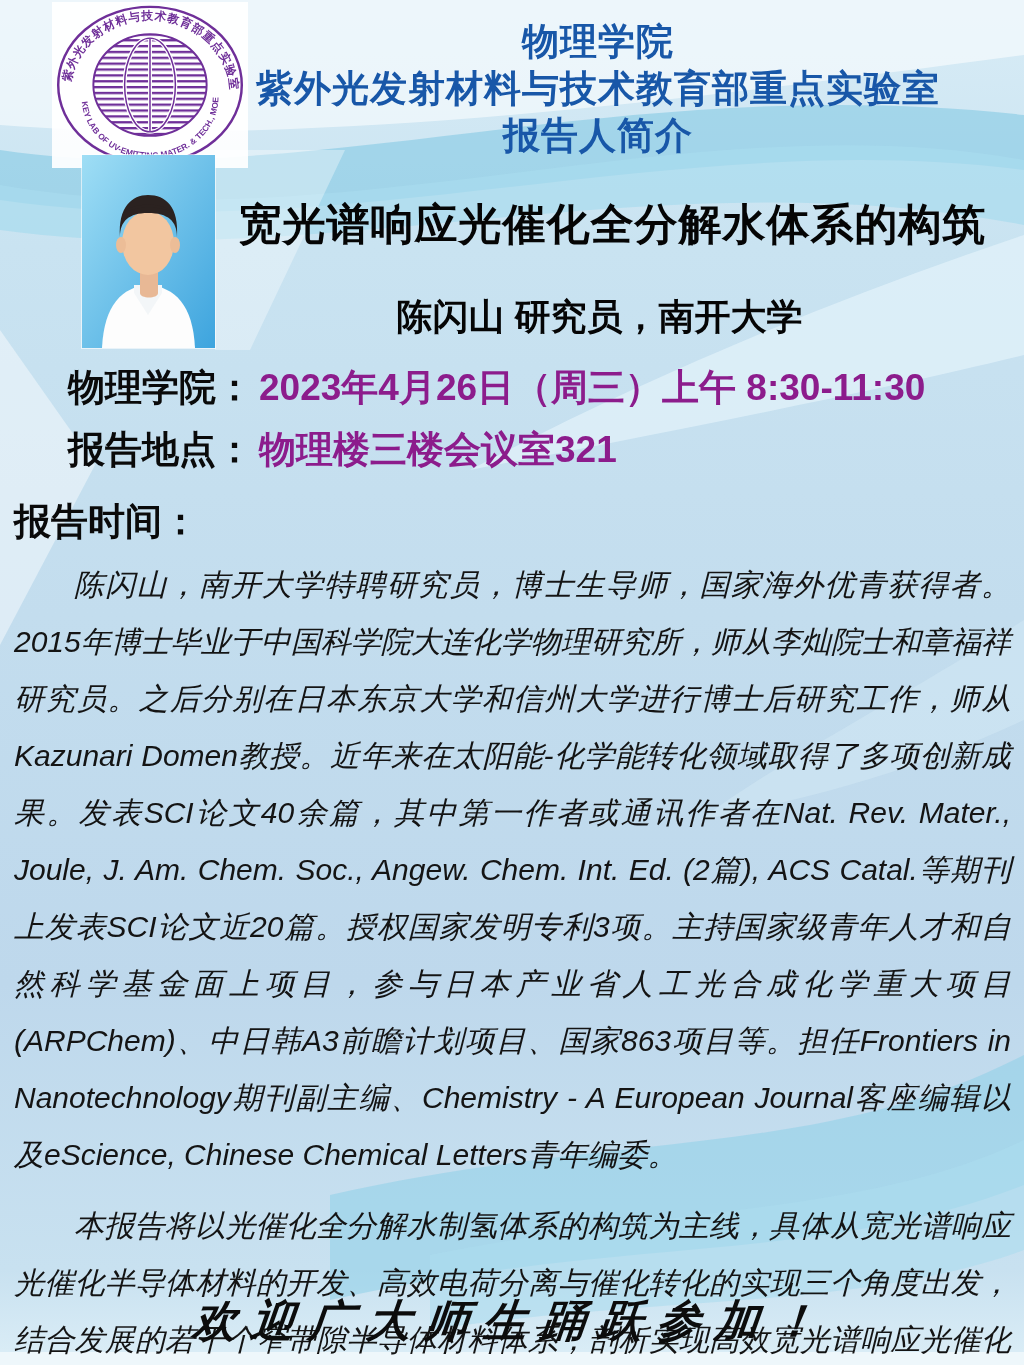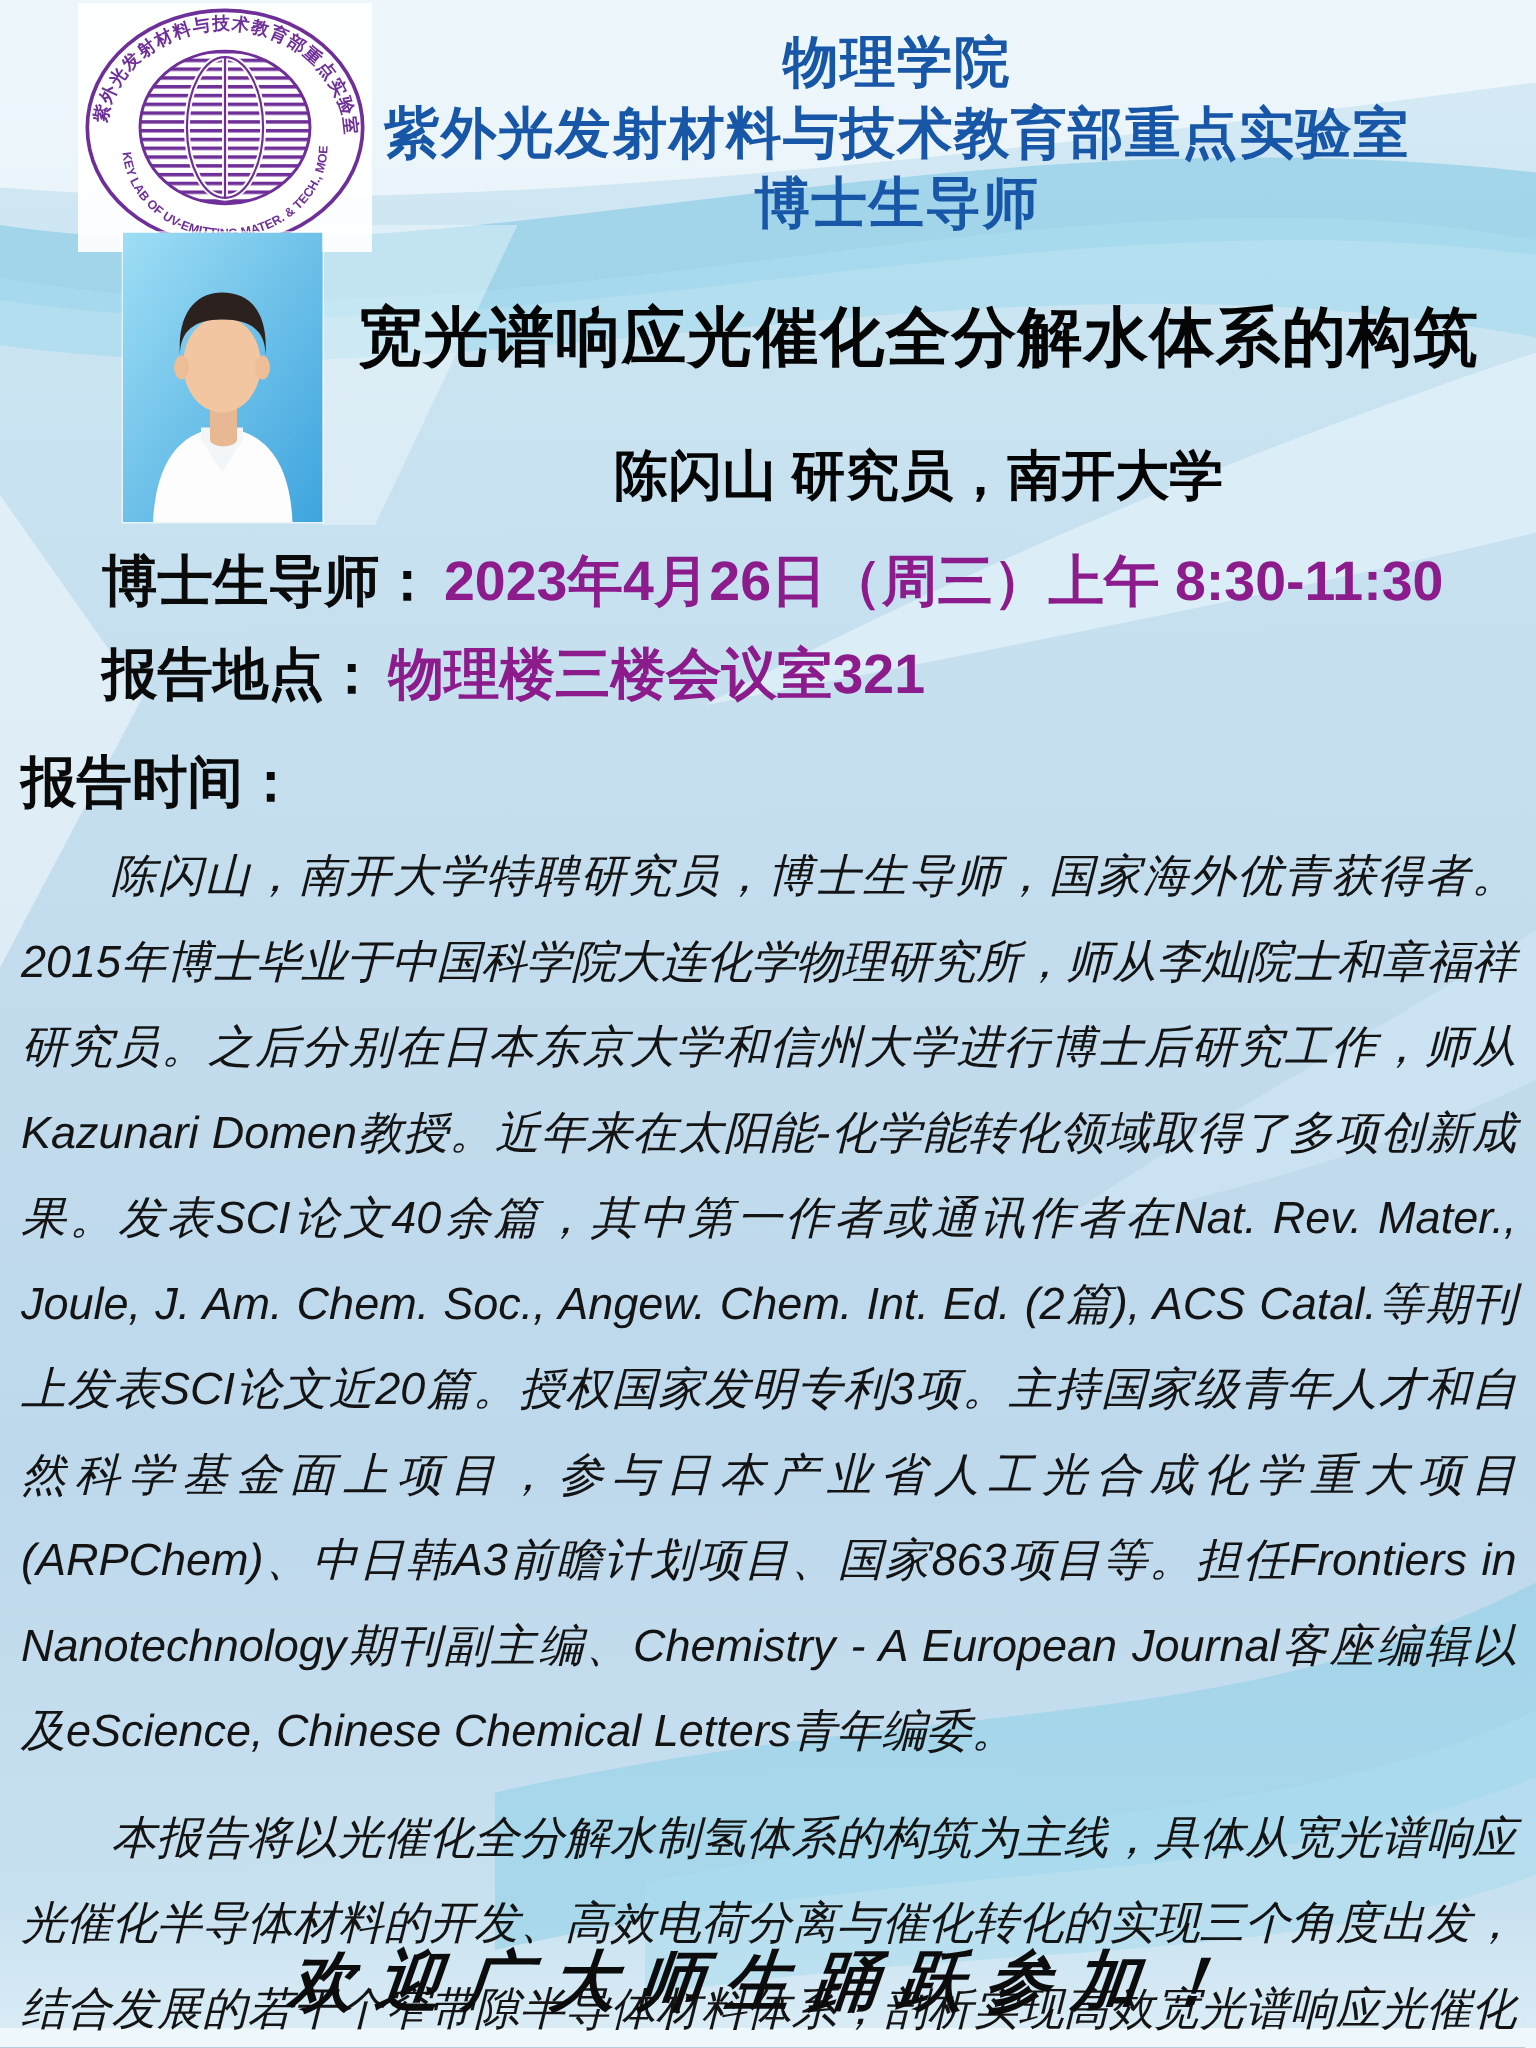--- a/index.html
+++ b/index.html
@@ -29,21 +29,21 @@
     position:absolute;left:82px;top:155px;width:133px;height:193px;
     box-shadow:0 0 0 1px rgba(255,255,255,.6);
   }
   .photo svg{width:100%;height:100%;display:block;}
   .title{
     position:absolute;left:215px;top:196px;width:795px;margin:0;
     text-align:center;color:#050505;font-weight:bold;font-size:43px;
     letter-spacing:1px;
   }
   .speaker{
-    position:absolute;left:215px;top:293px;width:795px;
+    position:absolute;left:202px;top:293px;width:795px;
     text-align:center;color:#050505;font-weight:bold;font-size:36px;
   }
   .info-line{
     position:absolute;left:68px;width:950px;
     font-weight:bold;font-size:37px;color:#0a0a0a;white-space:nowrap;
   }
   .info-time{top:363px;}
   .info-venue{top:425px;}
   .info-line .value{color:#8c1c8c;margin-left:6px;}
   .bio-heading{
@@ -105,21 +105,21 @@
       </text>
       <text font-size="8.5" font-weight="bold" fill="#6f2f99">
         <textPath href="#arcBottom" startOffset="2%">KEY LAB OF UV-EMITTING MATER. &amp; TECH., MOE</textPath>
       </text>
     </svg>
   </div>
 
   <header class="header">
     <div>物理学院</div>
     <div>紫外光发射材料与技术教育部重点实验室</div>
-    <div>博士生导师</div>
+    <div>报告人简介</div>
   </header>
 
   <div class="photo">
     <svg viewBox="0 0 133 193">
       <defs>
         <linearGradient id="photoBg" x1="0" y1="0" x2="1" y2="1">
           <stop offset="0" stop-color="#9fdef5"></stop>
           <stop offset="1" stop-color="#3da4de"></stop>
         </linearGradient>
       </defs>
@@ -132,21 +132,21 @@
       <path d="M40,60 C48,46 84,46 93,60 C86,50 48,50 40,60 Z" fill="#2b2220"></path>
       <ellipse cx="39" cy="90" rx="5" ry="8" fill="#ecbd97"></ellipse>
       <ellipse cx="93" cy="90" rx="5" ry="8" fill="#ecbd97"></ellipse>
     </svg>
   </div>
 
   <h1 class="title">宽光谱响应光催化全分解水体系的构筑</h1>
   <div class="speaker">陈闪山 研究员，南开大学</div>
 
   <div class="info-line info-time">
-    <span class="label">博士生导师：</span><span class="value">2023年4月26日（周三）上午 8:30-11:30</span>
+    <span class="label">物理学院：</span><span class="value">2023年4月26日（周三）上午 8:30-11:30</span>
   </div>
   <div class="info-line info-venue">
     <span class="label">报告地点：</span><span class="value">物理楼三楼会议室321</span>
   </div>
 
   <div class="bio-heading">报告时间：</div>
   <div class="bio-body">
     <p>陈闪山，南开大学特聘研究员，博士生导师，国家海外优青获得者。2015年博士毕业于中国科学院大连化学物理研究所，师从李灿院士和章福祥研究员。之后分别在日本东京大学和信州大学进行博士后研究工作，师从Kazunari Domen教授。近年来在太阳能-化学能转化领域取得了多项创新成果。发表SCI论文40余篇，其中第一作者或通讯作者在Nat. Rev. Mater., Joule, J. Am. Chem. Soc., Angew. Chem. Int. Ed. (2篇), ACS Catal.等期刊上发表SCI论文近20篇。授权国家发明专利3项。主持国家级青年人才和自然科学基金面上项目，参与日本产业省人工光合成化学重大项目(ARPChem)、中日韩A3前瞻计划项目、国家863项目等。担任Frontiers in Nanotechnology期刊副主编、Chemistry - A European Journal客座编辑以及eScience, Chinese Chemical Letters青年编委。</p>
     <p>本报告将以光催化全分解水制氢体系的构筑为主线，具体从宽光谱响应光催化半导体材料的开发、高效电荷分离与催化转化的实现三个角度出发，结合发展的若干个窄带隙半导体材料体系，剖析实现高效宽光谱响应光催化全分解水反应过程的关键。</p>
   </div>

